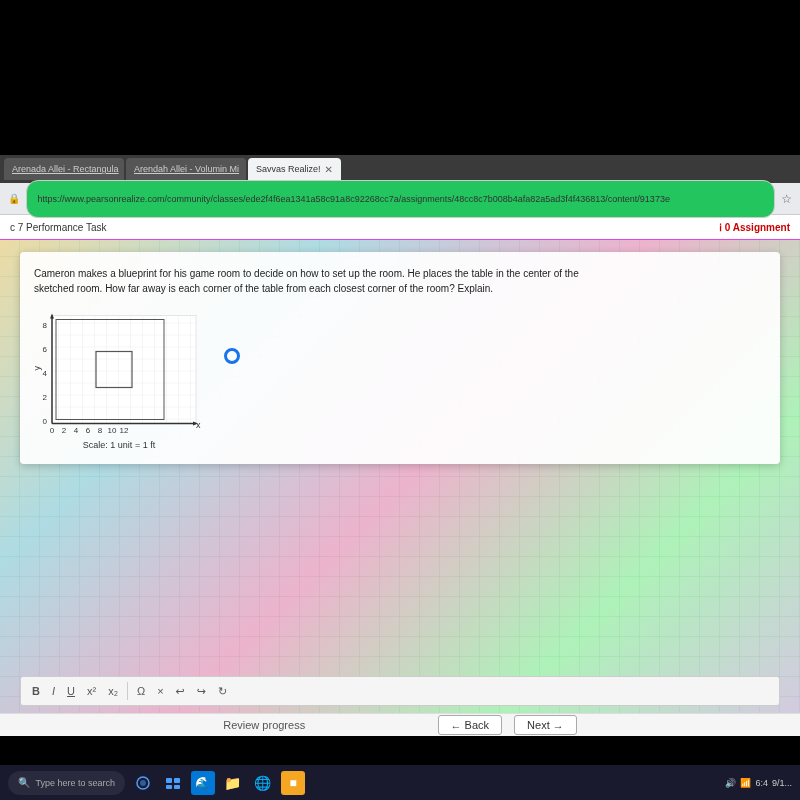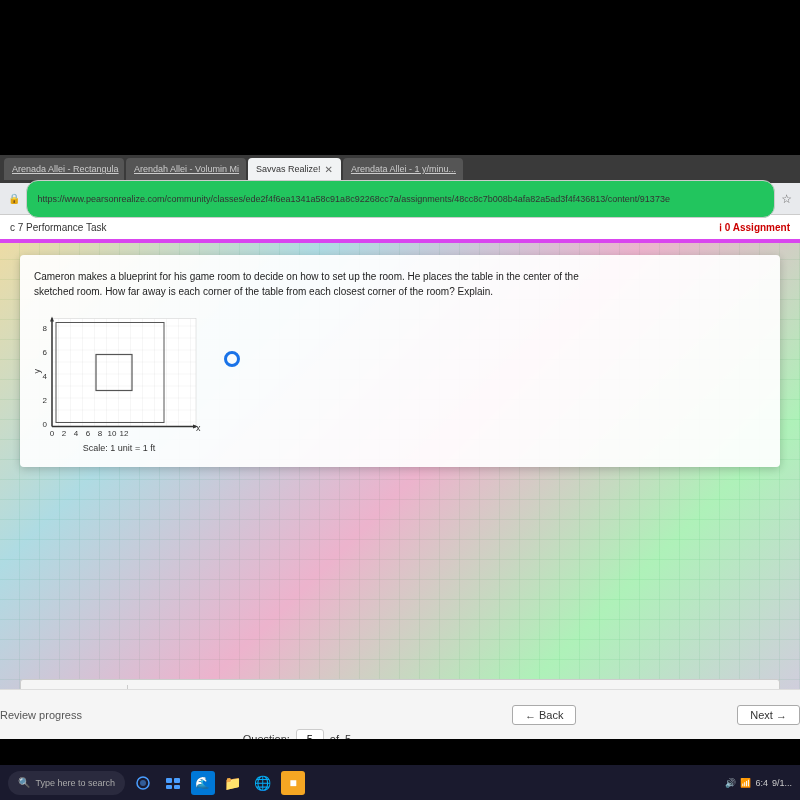--- a/index.html
+++ b/index.html
@@ -104,21 +104,21 @@
     .lock-icon {
       color: #555;
       font-size: 10px;
     }
 
     
     .page-title-bar {
       width: 100%;
       height: 24px;
       background: #fff;
-      border-bottom: 4px solid #d946ef;
+      border-bottom: 1px solid #d946ef;
       display: flex;
       align-items: center;
       padding: 12px 10px;
       justify-content: space-between;
     }
 
     .page-title-text {
       font-size: 10px;
       color: #333;
       font-weight: 500;
@@ -274,26 +274,26 @@
       height: 18px;
       background: #ccc;
     }
 
     
     .bottom-bar {
       position: absolute;
       bottom: 0;
       left: 0;
       width: 800px;
-      height: 50px;
+      height: 23px;
       background: #f5f5f5;
       border-top: 1px solid #ddd;
       display: flex;
       align-items: center;
-      justify-content: space-between;
+      justify-content: center;
       gap: 12px;
     }
 
     .review-btn {
       font-size: 11px;
       color: #555;
       cursor: pointer;
     }
 
     .question-nav {
@@ -397,23 +397,20 @@
   <div class="tab-bar">
     <div class="tab-inactive">
       <span>Arenada Allei - Rectangula</span>
     </div>
     <div class="tab-inactive">
       <span>Arendah Allei - Volumin Mi</span>
     </div>
     <div class="tab-active">
       <span>Savvas Realize!</span>
       <span class="tab-close">✕</span>
-    </div>
-    <div class="tab-inactive">
-      <span>Arendata Allei - 1 y/minu...</span>
     </div>
   </div>
 
   <div class="address-bar">
     <span class="lock-icon">🔒</span>
     <div class="address-input">
       <span>https://www.pearsonrealize.com/community/classes/ede2f4f6ea1341a58c91a8c92268cc7a/assignments/48cc8c7b008b4afa82a5ad3f4f436813/content/91373e</span>
     </div>
     <span style="font-size:12px;color:#666;">☆</span>
   </div>

